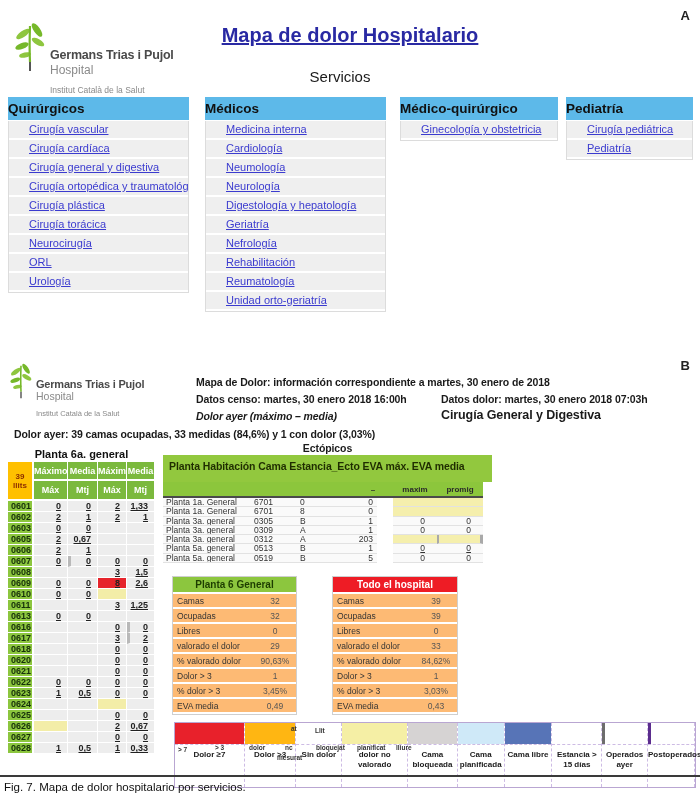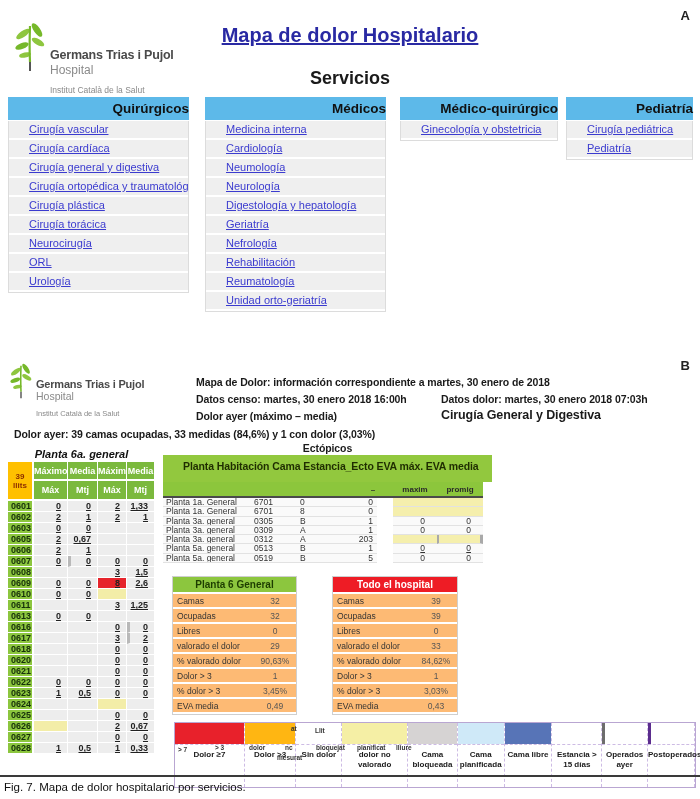--- a/index.html
+++ b/index.html
@@ -13,57 +13,57 @@
   .logo-a .l2{font-size:12px;color:#8a8a8a;margin-top:1px;}
   .logo-a .l3{font-size:8.5px;color:#8a8a8a;margin-top:8px;}
   .logo-b{left:8px;top:12px;}
   .logo-b .logo-txt{margin-top:16px;}
   .logo-b .l1{font-size:11px;font-weight:bold;color:#4a4a4a;letter-spacing:-0.2px;}
   .logo-b .l2{font-size:10.5px;color:#8a8a8a;}
   .logo-b .l3{font-size:7.5px;color:#8a8a8a;margin-top:7px;}
   
   .panel-a{position:absolute;left:0;top:0;width:700px;height:345px;}
   .main-title{position:absolute;left:150px;top:24px;width:400px;text-align:center;font-size:20px;font-weight:bold;color:#2929a3;text-decoration:underline;}
-  .sub-title{position:absolute;left:150px;top:68px;width:400px;text-align:center;font-size:18px;font-weight:bold;color:#1a1a1a;}
+  .sub-title{position:absolute;left:140px;top:68px;width:400px;text-align:center;font-size:15px;font-weight:normal;color:#1a1a1a;}
   .svc-col{position:absolute;top:97px;}
   .svc-col.c0{left:8px;width:181px;}
   .svc-col.c1{left:205px;width:181px;}
   .svc-col.c2{left:400px;width:158px;}
   .svc-col.c3{left:566px;width:127px;}
-  .svc-head{height:23px;line-height:23px;background:#5db9e9;text-align:right;font-weight:bold;font-size:13.5px;color:#111;}
+  .svc-head{height:23px;line-height:23px;background:#5db9e9;text-align:left;font-weight:bold;font-size:13.5px;color:#111;}
   .svc-col ul{list-style:none;margin:1px 0 0 0;padding:0;border:1px solid #dcdcdc;border-top:none;}
   .svc-col li{background:#efefef;border-bottom:2px solid #fff;height:17px;line-height:17px;padding-left:20px;font-size:11px;white-space:nowrap;overflow:hidden;}
   .svc-col li a{color:#3b3bcf;text-decoration:underline;cursor:pointer;}
   
   .panel-b{position:absolute;left:0;top:350px;width:700px;height:425px;font-size:10.5px;}
   .pb-h{position:absolute;font-weight:bold;color:#1a1a1a;white-space:nowrap;letter-spacing:-0.1px;}
   .pb-line1{left:196px;top:26px;}
   .pb-censo{left:196px;top:43px;}
   .pb-dolor{left:441px;top:43px;}
-  .pb-line3{left:196px;top:60px;}
+  .pb-line3{left:196px;top:60px;font-style:italic;}
   .pb-service{left:441px;top:58px;font-size:12.5px;}
   .pb-line4{left:14px;top:78px;}
   .pb-ecto-head{left:163px;top:92px;width:329px;text-align:center;}
   
   .ward{position:absolute;left:8px;top:98px;width:147px;}
-  .ward-title{text-align:center;font-weight:bold;font-size:11px;color:#111;margin-bottom:2px;font-style:italic;}
+  .ward-title{text-align:center;font-weight:bold;font-size:11px;color:#111;margin-bottom:2px;}
   table.wt{border-collapse:separate;border-spacing:0;width:147px;table-layout:fixed;}
   table.wt td,table.wt th{padding:0;margin:0;font-size:9px;overflow:hidden;white-space:nowrap;}
   .wt .hdr{background:#7bb93d;color:#fff;font-weight:bold;text-align:center;border-right:1px solid #fff;border-bottom:2px solid #fff;height:17px;}
   .wt .hdr2{height:18px;}
   .wt .beds{background:#ffc000;color:#8c2e00;font-weight:bold;text-align:center;font-size:8px;line-height:9px;border-right:2px solid #fff;border-bottom:2px solid #fff;}
   .wt td.room{background:#8cc63e;color:#16300a;font-weight:bold;padding-left:3px;border-bottom:1px solid #fff;border-right:2px solid #fff;height:9.85px;}
   .wt td.val{background:#ededed;color:#222;font-weight:bold;text-align:right;padding-right:6px;border-bottom:1px solid #fff;border-right:1px solid #fff;height:9.85px;}
   .wt td.val.bgr{background:#e6242b;}
   .wt td.val.bgy{background:#f3eda8;}
   .wt td.val.bar{border-left:3px solid #b9b9b9;}
   .u{text-decoration:underline;cursor:pointer;}
   
   .ecto{position:absolute;left:163px;top:105px;width:329px;}
-  .ecto-title{background:#92c83e;color:#1f2d00;font-weight:bold;font-size:10.5px;height:22px;padding:5px 6px 0 20px;letter-spacing:-0.1px;}
+  .ecto-title{background:#92c83e;color:#1f2d00;font-weight:bold;font-size:10.5px;height:22px;padding:5px 6px 0 6px;letter-spacing:-0.1px;}
   .ecto-sub{position:relative;background:#8cc63c;height:14px;width:320px;border-bottom:2px solid #4a4a4a;color:#2b2b2b;font-weight:bold;font-size:8px;}
   .ecto-sub span{position:absolute;top:3px;text-align:center;}
   .ecto-sub .dash{left:200px;width:20px;}
   .ecto-sub .mx{left:230px;width:44px;}
   .ecto-sub .pg{left:274px;width:46px;}
   table.et{border-collapse:separate;border-spacing:0;width:320px;table-layout:fixed;}
   table.et td{font-size:8.5px;color:#333;height:8.3px;line-height:8.3px;padding:0;background:#fafafa;border-bottom:1px solid #e2e2e2;white-space:nowrap;overflow:hidden;}
   .et td.pl{padding-left:3px;}
   .et td.rt{text-align:right;padding-right:4px;}
   .et td.ev{text-align:right;padding-right:12px;}

